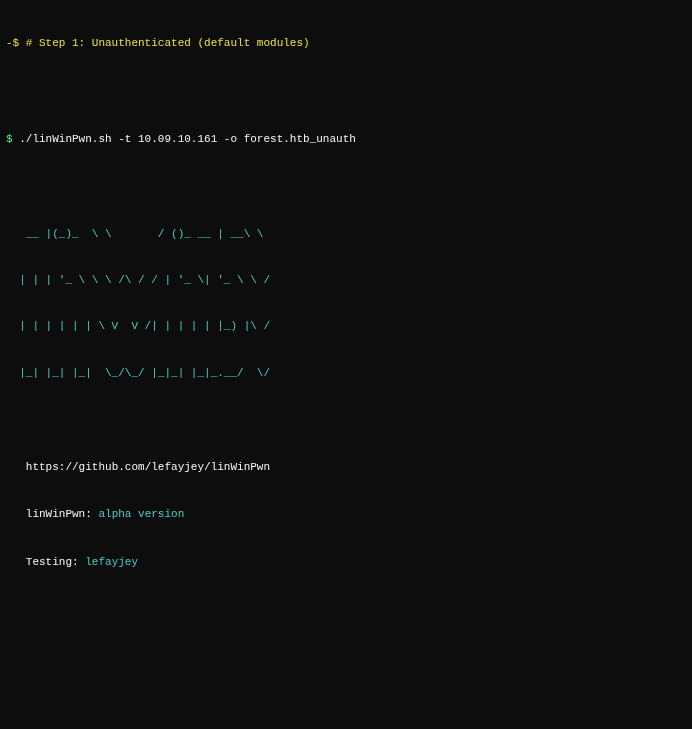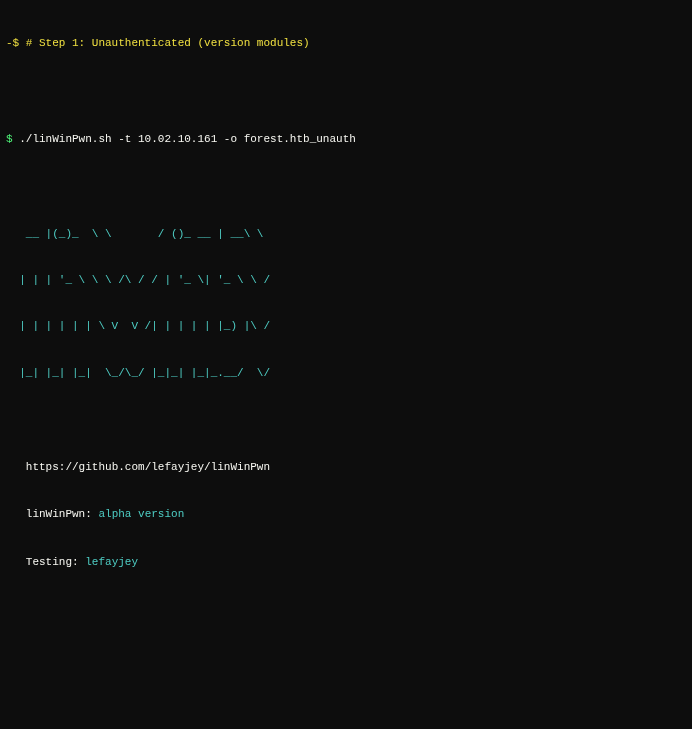--- a/index.html
+++ b/index.html
@@ -38,23 +38,23 @@
 
     .ascii-art {
       color: #4ecdc4;
       line-height: 1.3;
     }
   </style>
 </head>
 <body>
 
 <div class="terminal">
-  <span class="line"><span class="yellow">-$ # Step 1: Unauthenticated (version modules)</span></span>
+  <span class="line"><span class="yellow">-$ # Step 1: Unauthenticated (default modules)</span></span>
   <span class="line"> </span>
-  <span class="line"><span class="green">$ </span><span class="white">./linWinPwn.sh -t 10.02.10.161 -o forest.htb_unauth</span></span>
+  <span class="line"><span class="green">$ </span><span class="white">./linWinPwn.sh -t 10.09.10.161 -o forest.htb_unauth</span></span>
   <span class="line"> </span>
   <span class="line ascii-art">  <span class="cyan"> __ |(_)_  \ \       / ()_ __ | __\ \</span></span>
   <span class="line ascii-art">  <span class="cyan">| | | '_ \ \ \ /\ / / | '_ \| '_ \ \ /</span></span>
   <span class="line ascii-art">  <span class="cyan">| | | | | | \ V  V /| | | | | |_) |\ /</span></span>
   <span class="line ascii-art">  <span class="cyan">|_| |_| |_|  \_/\_/ |_|_| |_|_.__/  \/</span></span>
   <span class="line"> </span>
   <span class="line">   <span class="white">https://github.com/lefayjey/linWinPwn</span></span>
   <span class="line">   <span class="white">linWinPwn: </span><span class="cyan">alpha version</span></span>
   <span class="line">   <span class="white">Testing: </span><span class="cyan">lefayjey</span></span>
   <span class="line"> </span>

